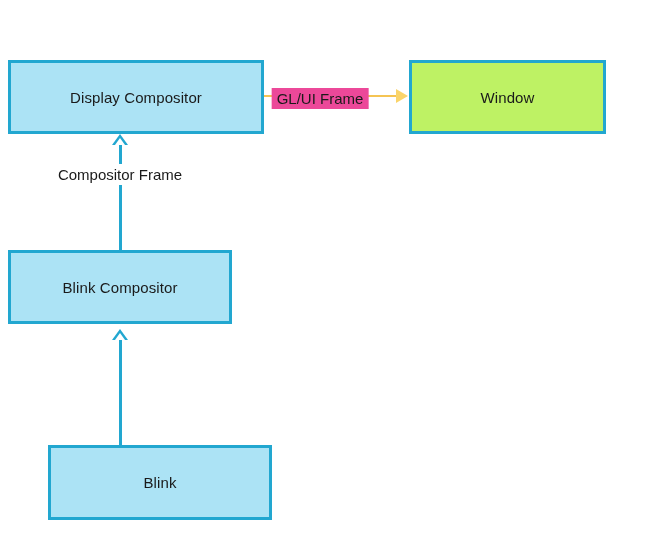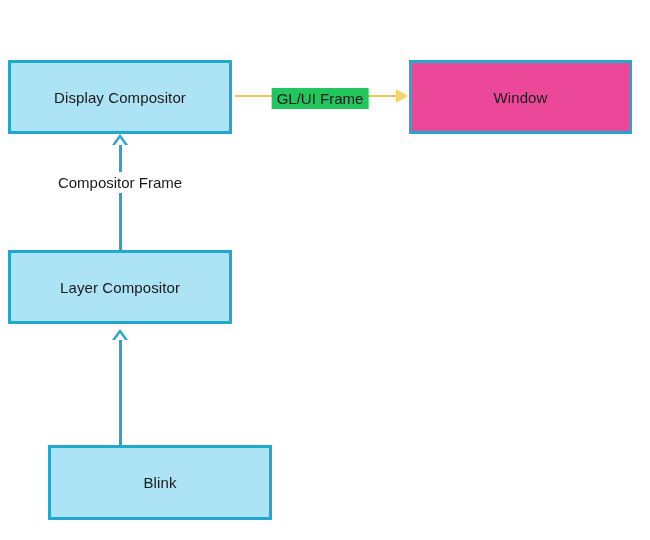--- a/index.html
+++ b/index.html
@@ -32,26 +32,26 @@
   }
   .node-label {
     font-size: 15px;
     color: #1a1a1a;
     line-height: 1;
     letter-spacing: 0.1px;
     white-space: nowrap;
   }
 
   #node-display-compositor {
-    left: 8px;  top: 60px;  width: 224px; height: 74px;
+    left: 8px;  top: 60px;  width: 256px; height: 74px;
     background: #ace3f5;
   }
   #node-window {
-    left: 409px; top: 60px; width: 223px; height: 74px;
-    background: #ec4899;
+    left: 409px; top: 60px; width: 197px; height: 74px;
+    background: #bef264;
   }
   #node-layer-compositor {
     left: 8px;  top: 250px; width: 224px; height: 74px;
     background: #ace3f5;
   }
   #node-blink {
     left: 8px;  top: 445px; width: 224px; height: 75px;
     background: #ace3f5;
     margin-left: 40px;
   }
@@ -97,21 +97,21 @@
     z-index: 4;
     background: #ffffff;
     padding: 3px 6px;
     font-size: 15px;
     color: #1a1a1a;
     white-space: nowrap;
     line-height: 1;
     transform: translateX(-50%);
     left: 120px;
   }
-  #label-compositor-frame { top: 172px; }
+  #label-compositor-frame { top: 164px; }
   #label-main-frame       { top: 374px; }
 
   
   #hline-gl-ui-frame {
     position: absolute;
     left: 235px;
     top: 95px;
     width: 165px;
     height: 2px;
     background: #f5c453;
@@ -127,21 +127,21 @@
     border-bottom: 7px solid transparent;
     border-left: 12px solid #fad46a;
     z-index: 2;
   }
   #label-gl-ui-frame {
     position: absolute;
     z-index: 4;
     left: 320px;
     top: 88px;
     transform: translateX(-50%);
-    background: #22c55e;
+    background: #ec4899;
     padding: 3px 5px;
     font-size: 15px;
     color: #1a1a1a;
     white-space: nowrap;
     line-height: 1;
   }
 </style>
 </head>
 <body>
 
@@ -160,20 +160,20 @@
 
   <div class="node" id="node-display-compositor">
     <span class="node-label">Display Compositor</span>
   </div>
 
   <div class="node" id="node-window">
     <span class="node-label">Window</span>
   </div>
 
   <div class="node" id="node-layer-compositor">
-    <span class="node-label">Layer Compositor</span>
+    <span class="node-label">Blink Compositor</span>
   </div>
 
   <div class="node" id="node-blink">
     <span class="node-label">Blink</span>
   </div>
 
 </div>
 
 </body></html>

